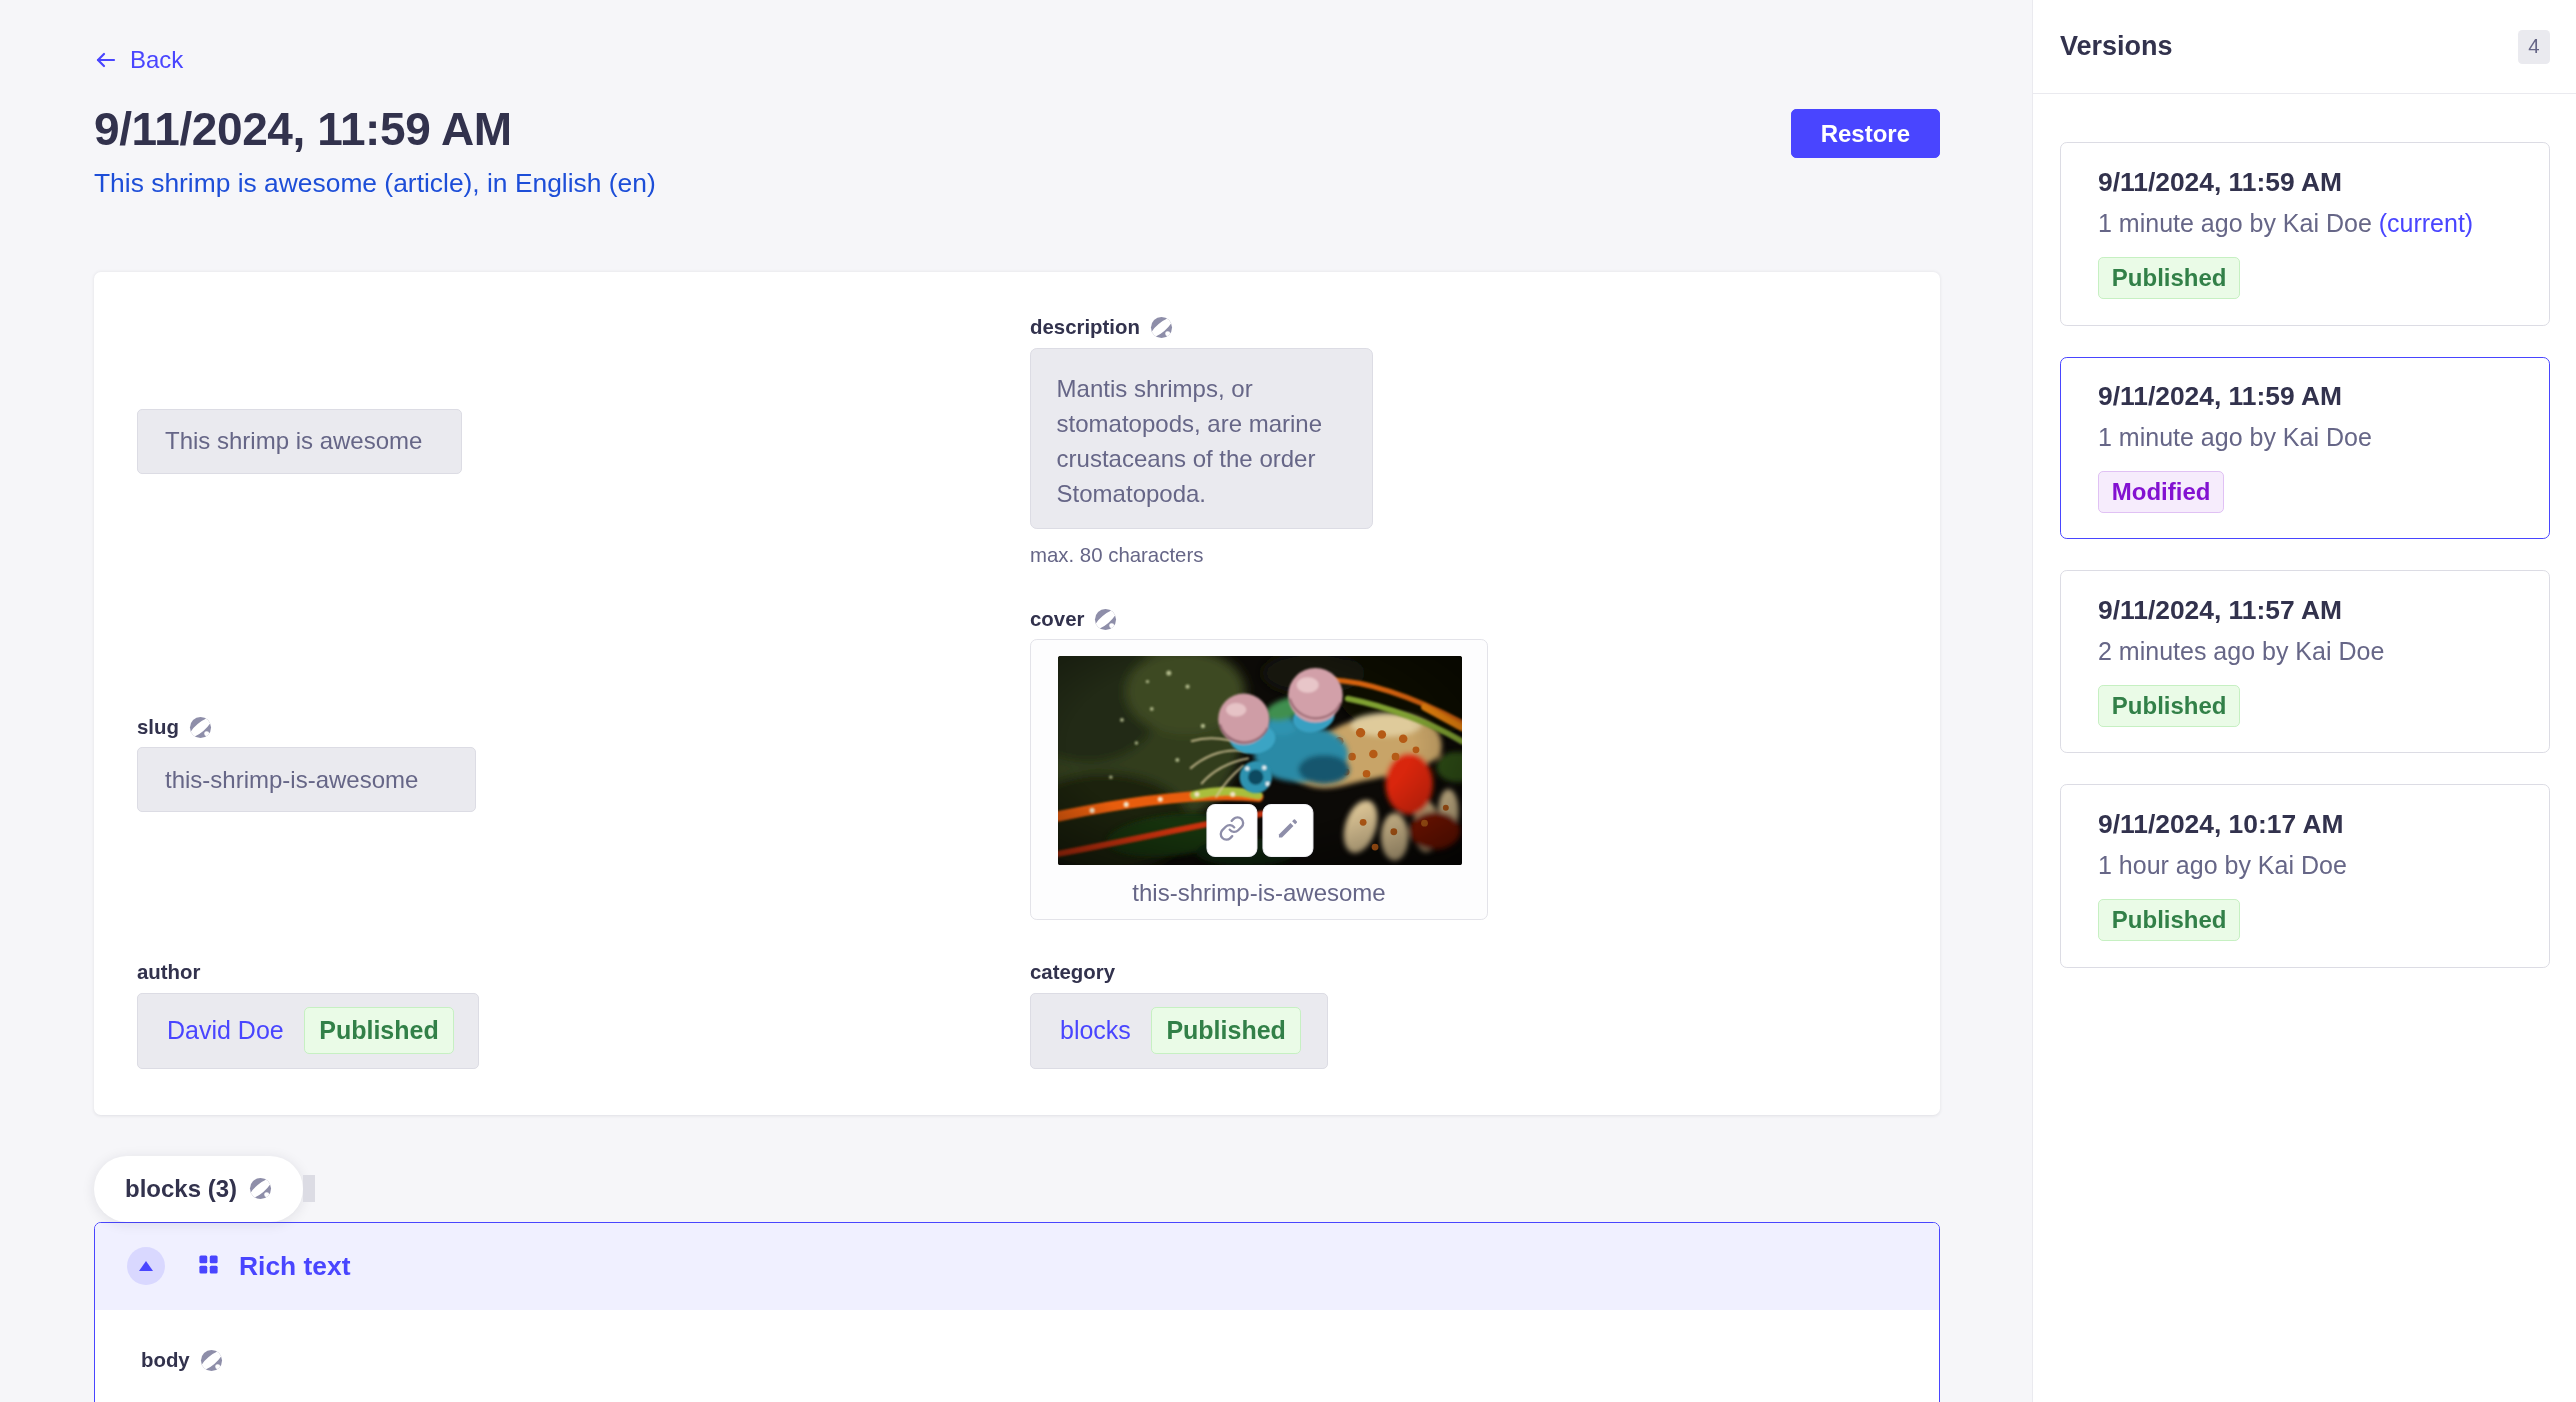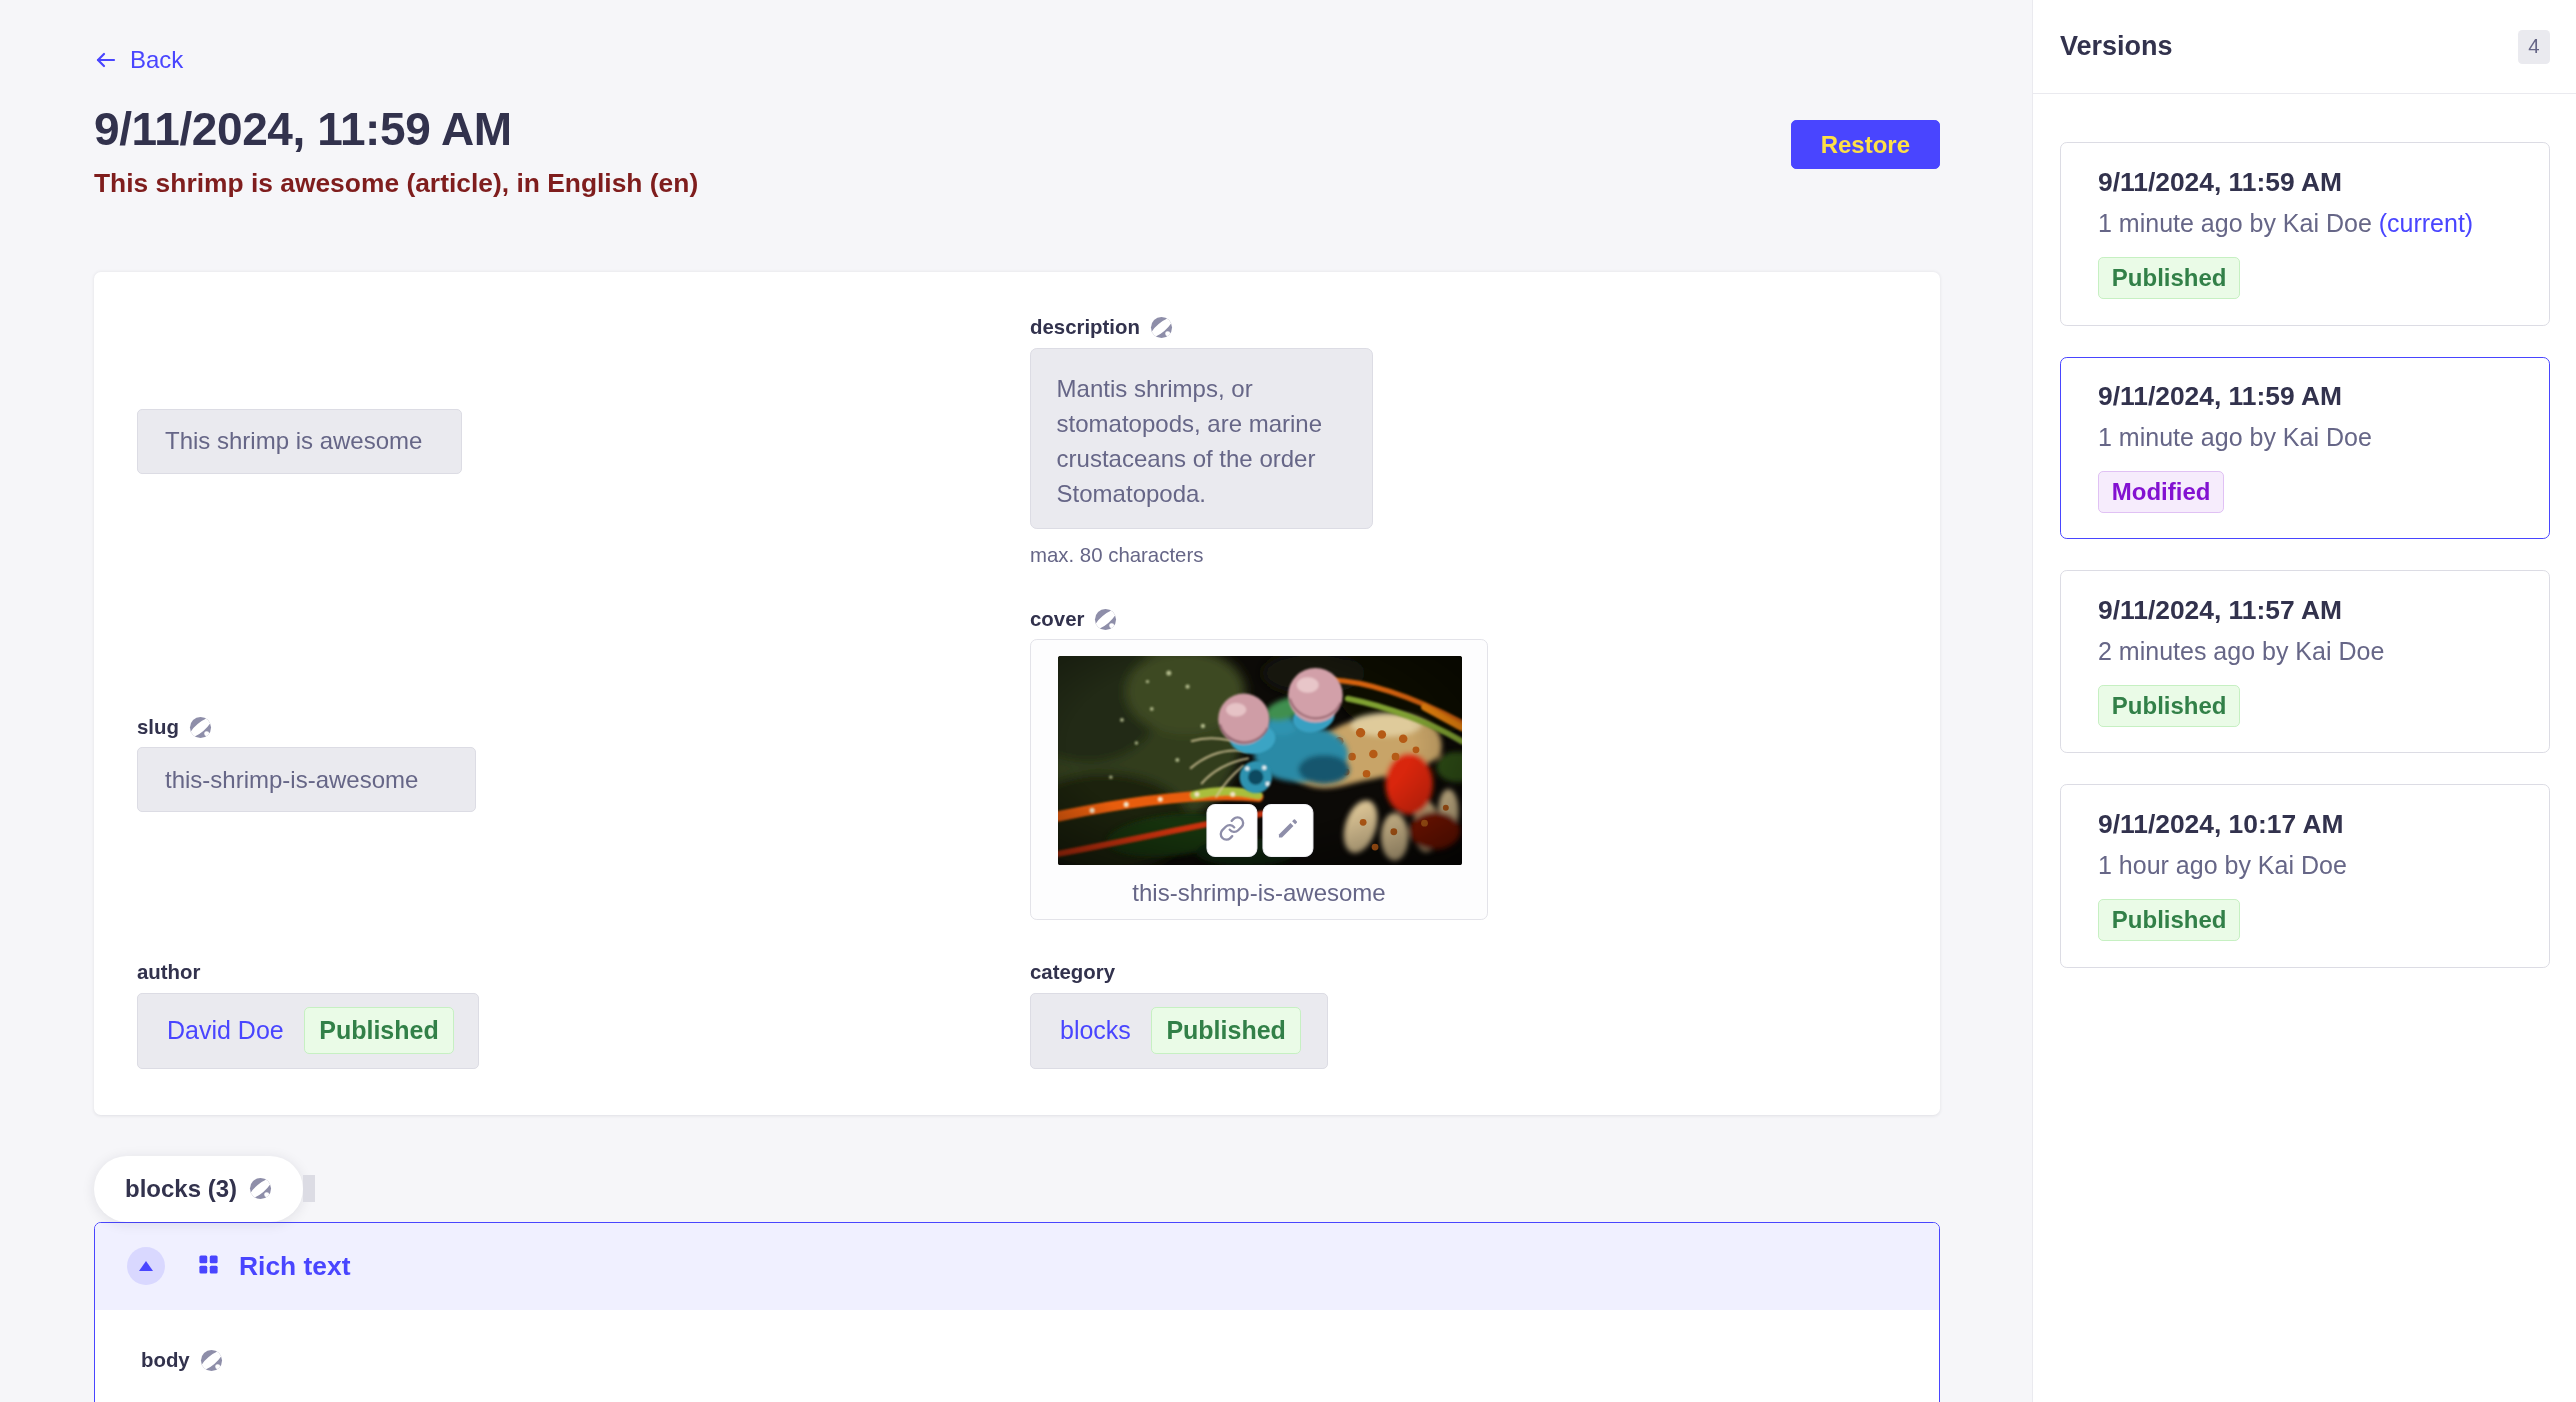--- a/index.html
+++ b/index.html
@@ -13,25 +13,25 @@
 
   
   .main { flex: 1; min-width: 0; padding: 46px 92px 0 94px; }
 
   .back-row { display: inline-flex; align-items: center; gap: 12px; color: #4945ff; cursor: pointer; }
   .back-row svg { display: block; }
   .back-label { font-size: 24px; }
 
   .header-row { display: flex; justify-content: space-between; align-items: flex-start; margin-top: 27px; }
   .page-title { font-size: 46px; font-weight: bold; color: #32324d; letter-spacing: -0.4px; }
-  .page-subtitle { margin-top: 12px; font-size: 26.4px; color: #7f1d1d; font-weight: bold; }
+  .page-subtitle { margin-top: 12px; font-size: 26.4px; color: #1d4ed8; }
   .restore-btn {
-    margin-top: 18px; height: 49px; padding: 4px 29px;
+    margin-top: 7px; height: 49px; padding: 4px 29px;
     background: #4945ff; border: 0.9px solid #4945ff; border-radius: 5.1px;
-    color: #fde047; font-size: 24px; font-weight: bold;
+    color: #ffffff; font-size: 24px; font-weight: bold;
     font-family: "Liberation Sans", sans-serif; cursor: pointer;
   }
 
   
   .form-card {
     margin-top: 73px; background: #ffffff; border-radius: 6.8px;
     box-shadow: 0 0.9px 3.4px rgba(33,33,52,0.1);
     padding: 44px 43px 46px 43px;
   }
   .form-grid { display: grid; grid-template-columns: 893px 1fr; row-gap: 41px; align-items: center; }

